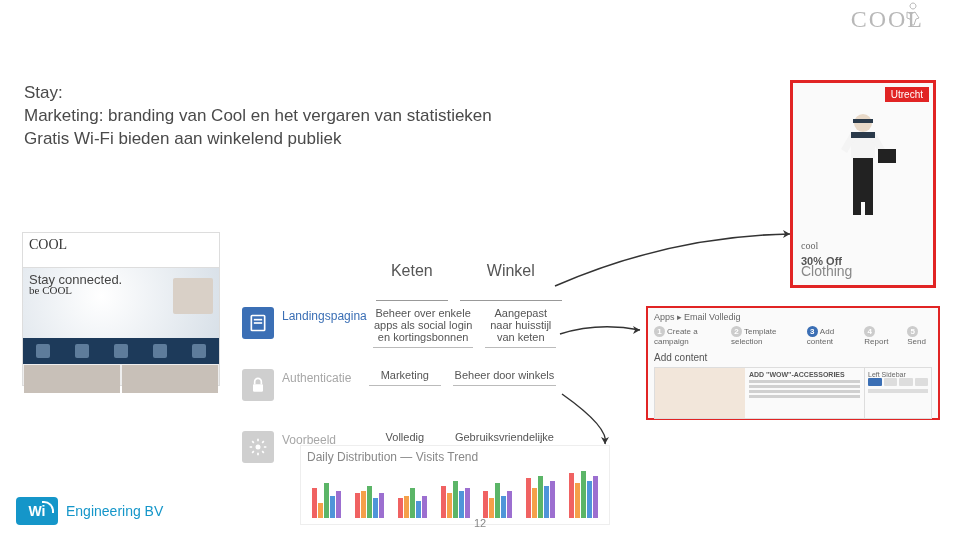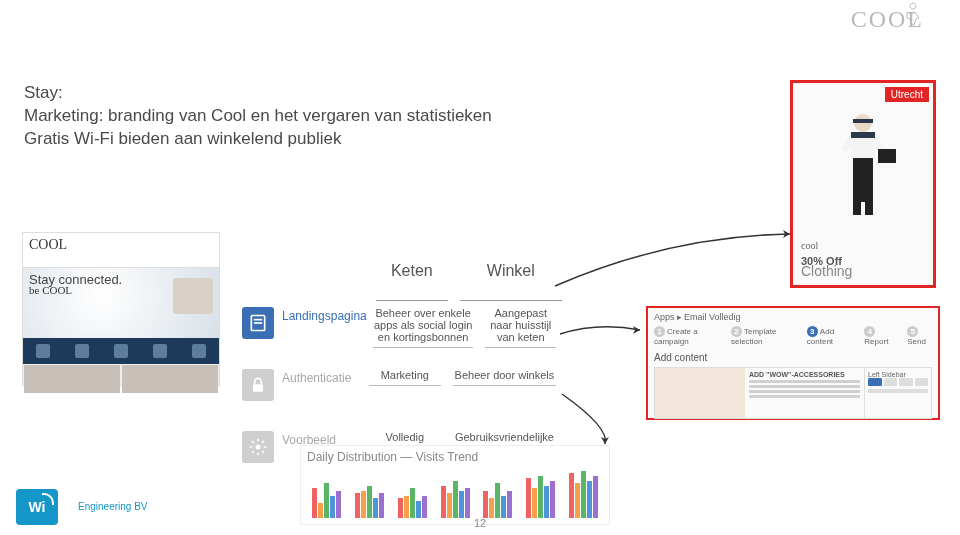--- a/index.html
+++ b/index.html
@@ -64,23 +64,23 @@
   .chart-box{position:absolute;left:300px;bottom:10px;width:310px;height:80px;border:1px solid #eee;background:#fff;padding:4px 6px;box-sizing:border-box}
   .chart-box .ctitle{font-size:12px;color:#888;margin-bottom:4px}
   .chart-box .bars{display:flex;align-items:flex-end;height:50px;gap:4px}
   .chart-box .bars .grp{flex:1;display:flex;align-items:flex-end;justify-content:center;gap:1px}
   .chart-box .bars .grp div{width:5px}
 
   .arrow{position:absolute;pointer-events:none}
 
   .pagenum{position:absolute;left:50%;bottom:6px;transform:translateX(-50%);font-size:11px;color:#888}
   .wi-logo{position:absolute;left:16px;bottom:10px;display:flex;align-items:center}
-  .wi-logo .badge{width:42px;height:36px;background:#1596c9;border-radius:4px;color:#fff;font-weight:bold;font-size:14px;display:flex;align-items:center;justify-content:center;position:relative}
+  .wi-logo .badge{width:42px;height:28px;background:#1596c9;border-radius:4px;color:#fff;font-weight:bold;font-size:14px;display:flex;align-items:center;justify-content:center;position:relative}
   .wi-logo .badge .arc{position:absolute;right:4px;top:4px;width:10px;height:10px;border:2px solid #fff;border-left:none;border-bottom:none;border-radius:0 10px 0 0}
-  .wi-logo .txt{font-size:10px;color:#1596c9;margin-left:20px;line-height:1}
+  .wi-logo .txt{font-size:14px;color:#1596c9;margin-left:8px;line-height:1}
 </style>
 </head>
 <body>
 <div class="slide">
 
   <div class="logo-cool">
     <span>COOL</span>
     <svg class="sketch" viewBox="0 0 30 30">
         <path d="M15 3c2 0 3 2 3 3s-1 3-3 3-3-2-3-3 1-3 3-3zm-6 9l4 2 4-2 4 6-3 1-2 6h-2l-2-6-3-1z" fill="none" stroke="#b8b8b8" stroke-width="1"></path>
       </svg>

